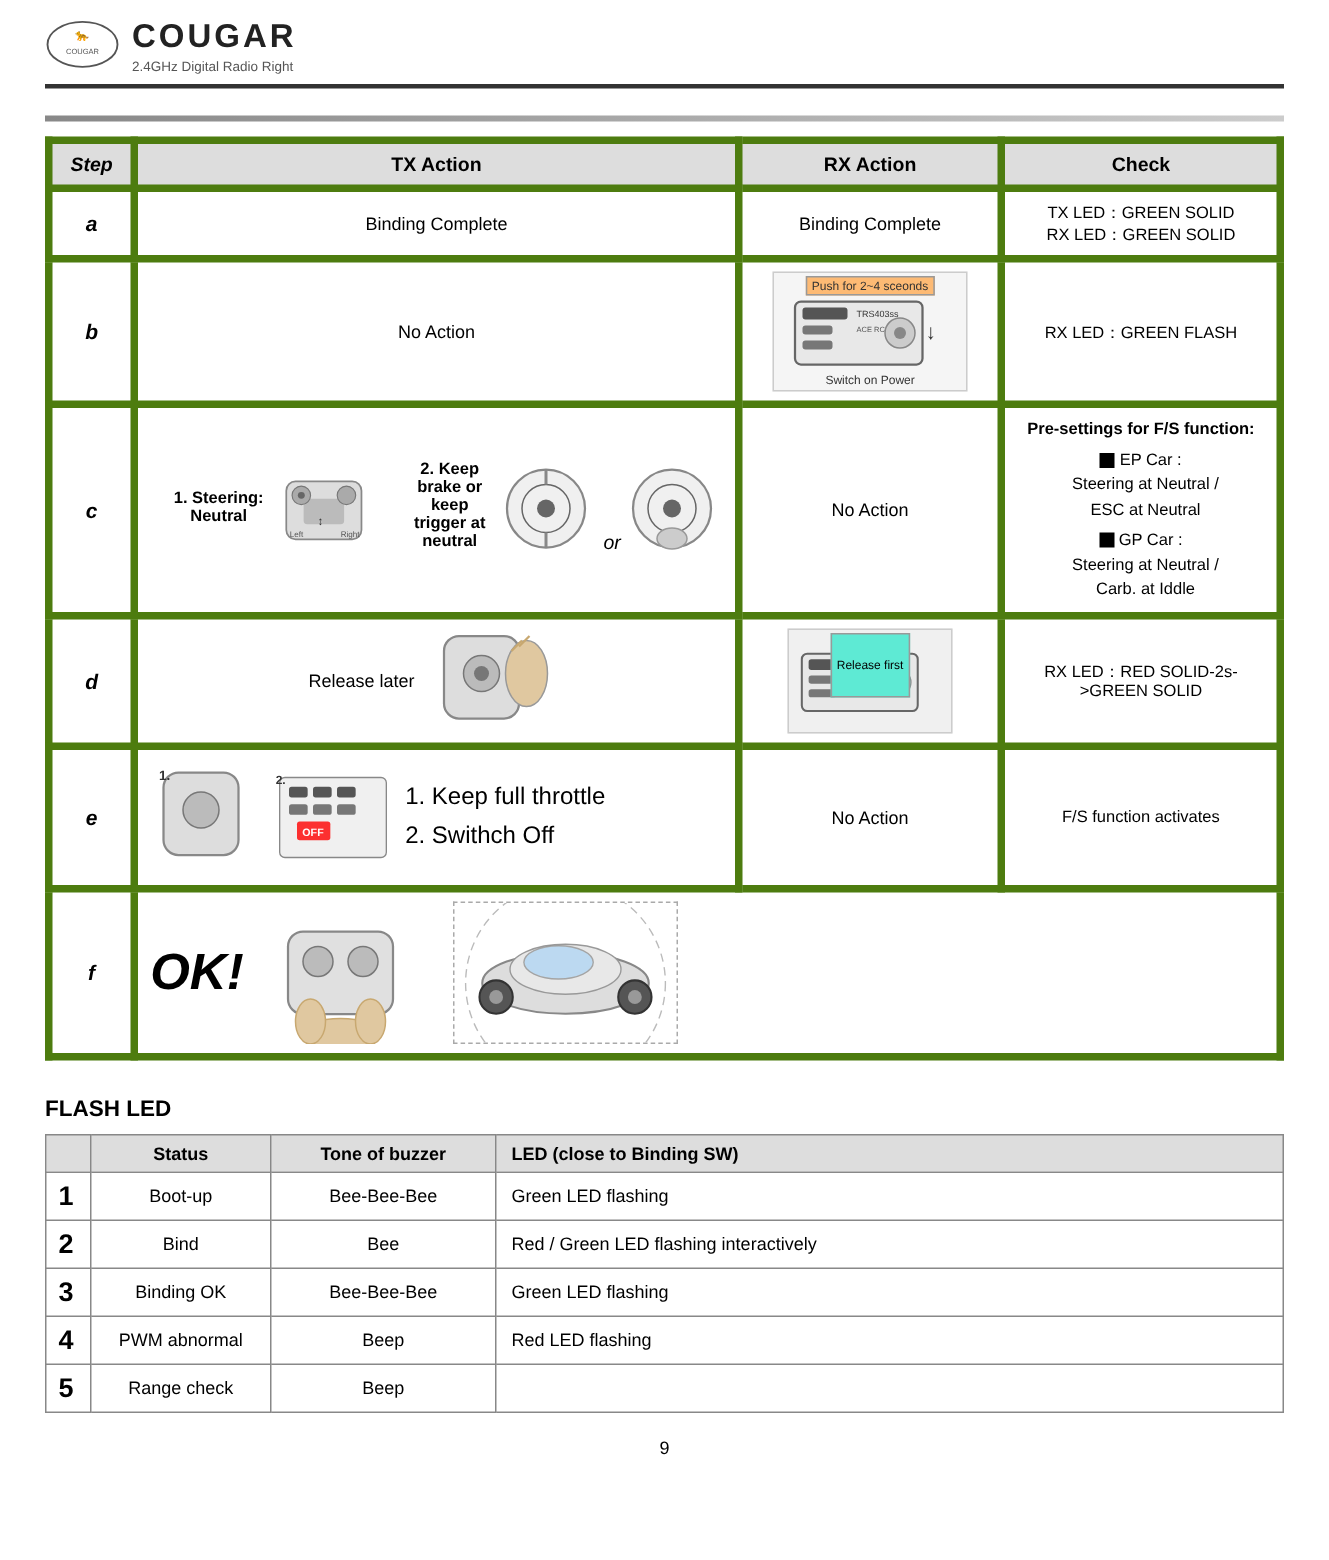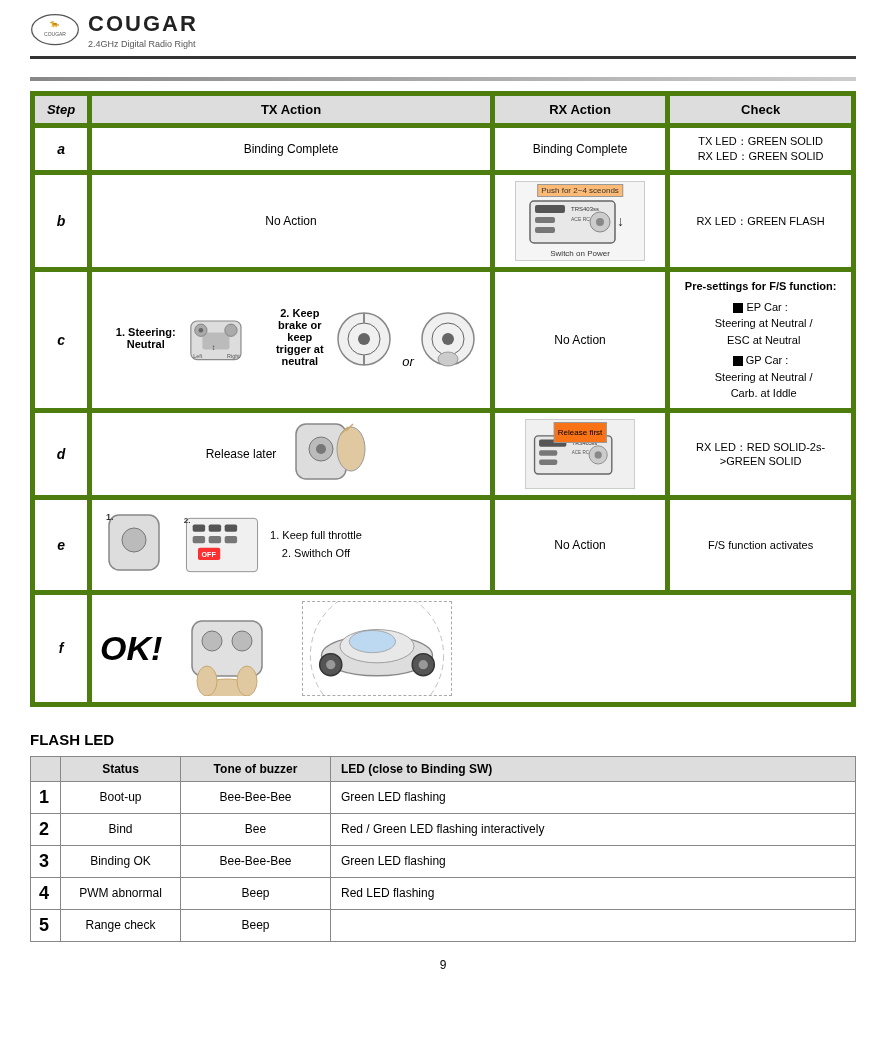--- a/index.html
+++ b/index.html
@@ -180,35 +180,35 @@
       margin: 0 auto;
       font-size: 9px;
       position: relative;
     }
     .release-label {
       position: absolute;
       top: 2px;
       left: 50%;
       transform: translateX(-50%);
       font-size: 8px;
-      background: #f97316;
+      background: #5eead4;
       border: 1px solid #999;
-      padding: 5px 3px;
+      padding: 16px 3px;
       white-space: nowrap;
     }
     
     .tx-e-content {
       display: flex;
       align-items: center;
       gap: 8px;
       padding: 4px;
     }
     .tx-e-text {
-      text-align: center;
-      font-size: 11px;
+      text-align: left;
+      font-size: 16px;
       line-height: 1.6;
     }
     
     .row-f-tx {
       display: flex;
       align-items: center;
       gap: 10px;
     }
     .ok-text {
       font-size: 34px;

